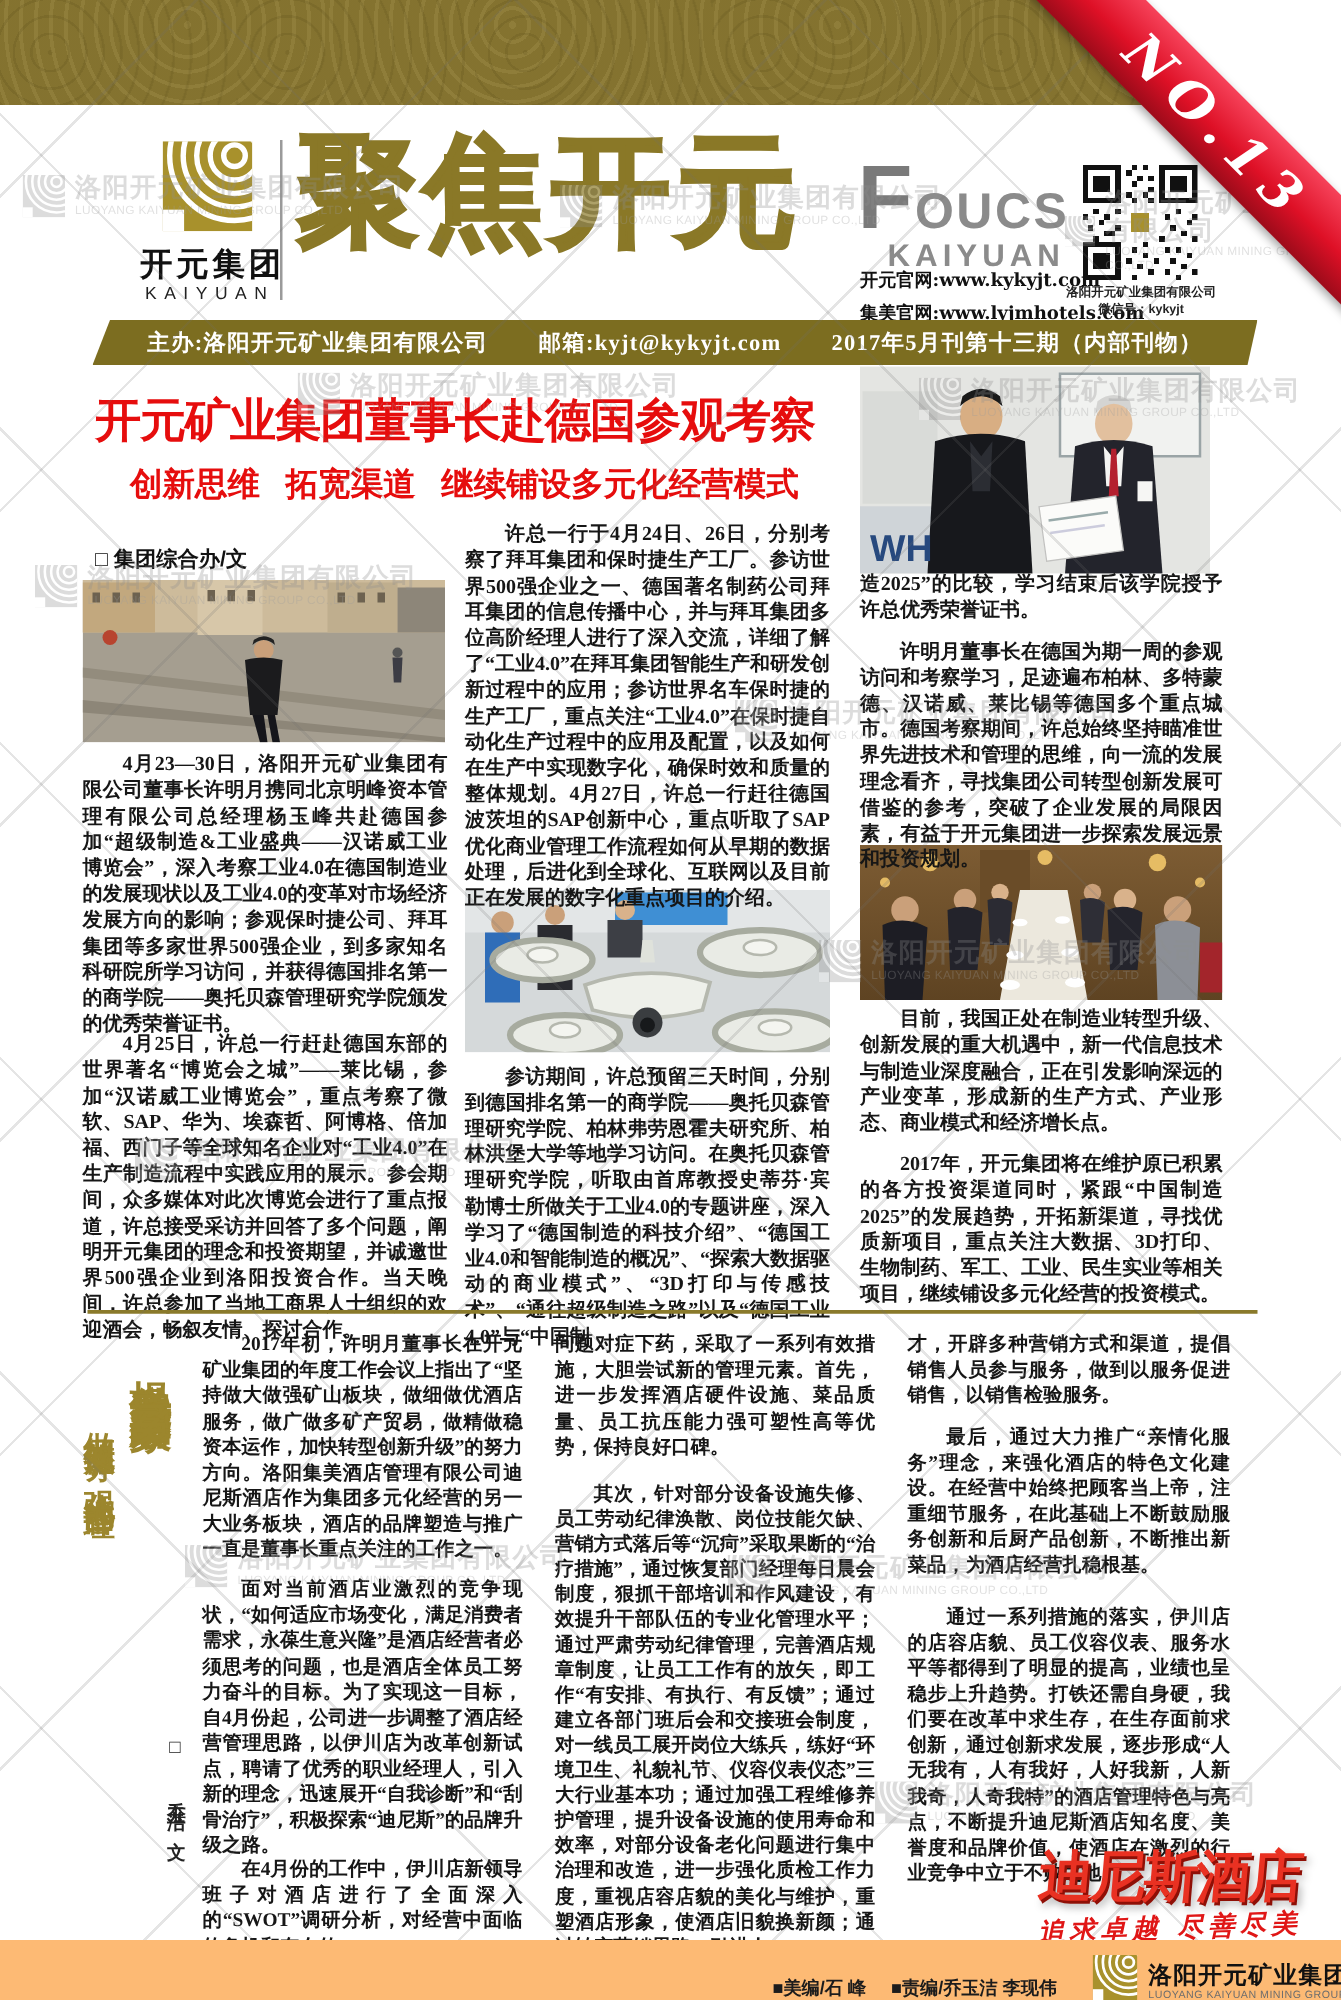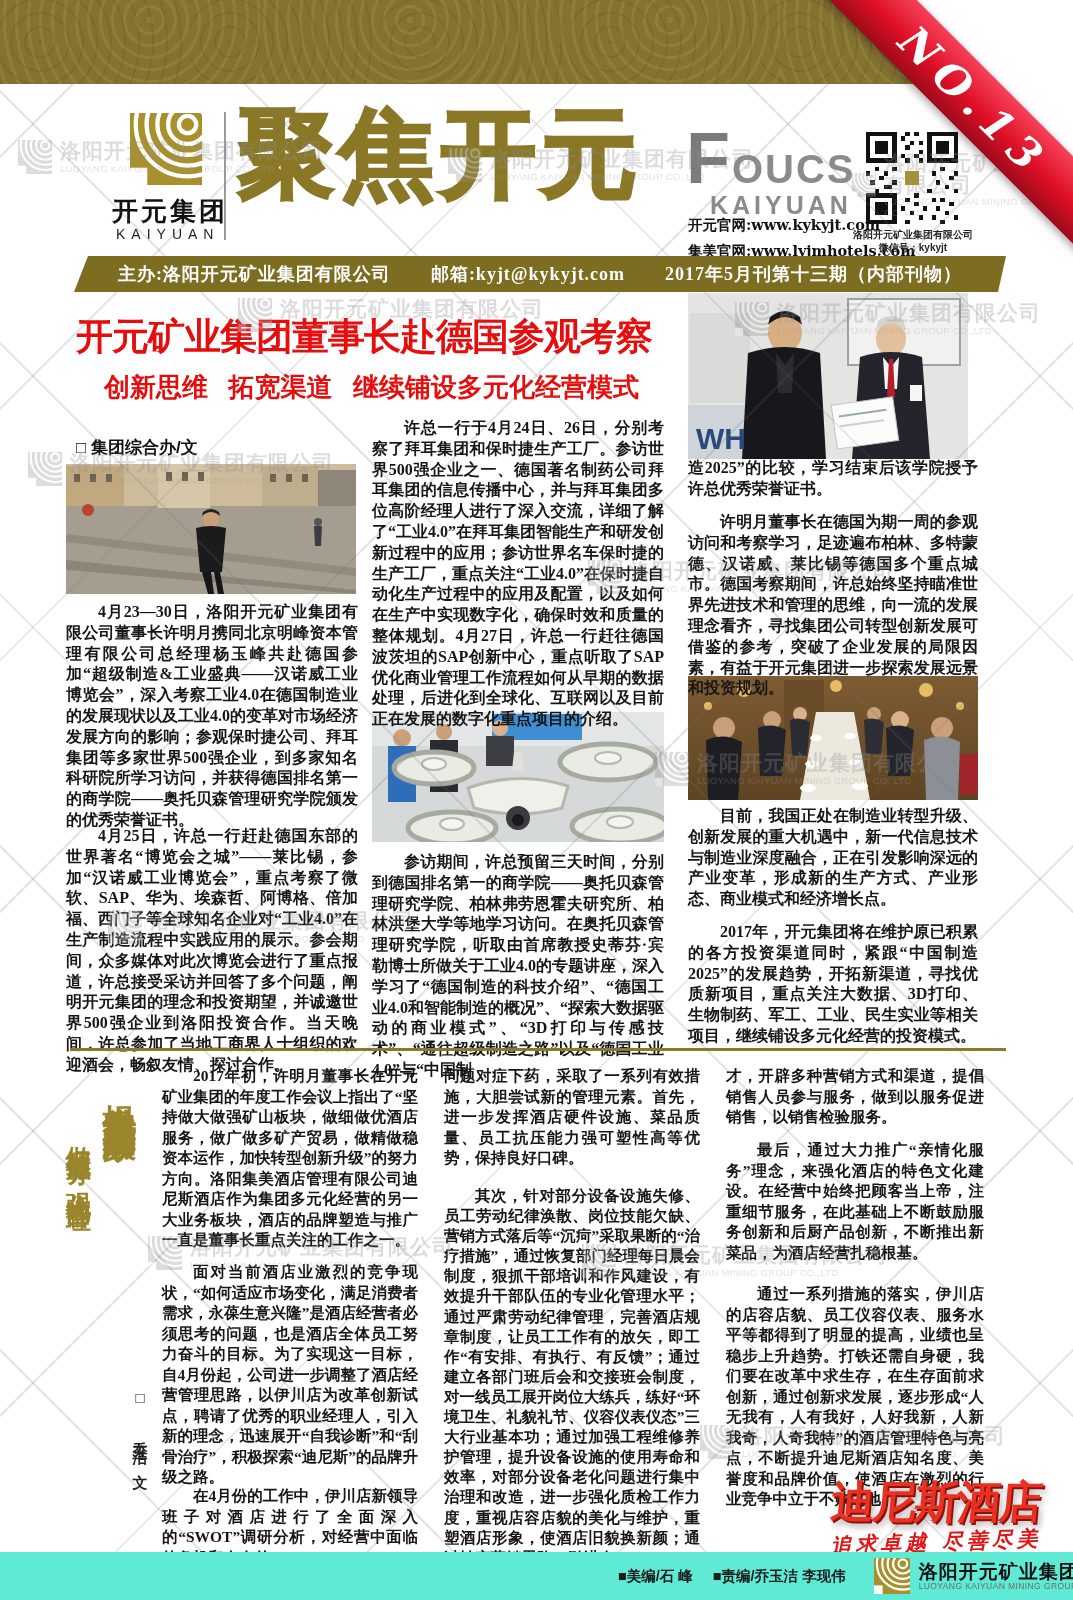--- a/index.html
+++ b/index.html
@@ -92,22 +92,22 @@
   .a2-col3a{left:726px;top:1066px;width:258px;}
   .a2-col3b{left:726px;top:1140px;width:258px;}
   .a2-col3c{left:726px;top:1284px;width:258px;}
   .dinis{position:absolute;left:798px;top:1480px;width:276px;z-index:22;text-align:center;}
   .dinis-logo{font-size:44px;font-weight:900;color:#e93122;font-family:"Liberation Sans",sans-serif;
     letter-spacing:-2px;transform:skewX(-5deg);line-height:1;white-space:nowrap;
     text-shadow:2px 2px 0 #8f0f06,4px 5px 7px rgba(0,0,0,.35);}
   .dinis-tag{font-size:21px;color:#e01616;font-weight:700;font-style:italic;letter-spacing:4px;
     font-family:"DejaVu Serif",serif;margin-top:4px;transform:rotate(-2deg);white-space:nowrap;}
   
-  .footer{position:absolute;left:0;top:1552px;width:1073px;height:48px;background:#5eead4;
-    display:flex;align-items:center;z-index:28;font-family:"Liberation Sans",sans-serif;}
+  .footer{position:absolute;left:0;top:1552px;width:1073px;height:48px;background:#fdba74;
+    display:flex;align-items:flex-end;z-index:28;font-family:"Liberation Sans",sans-serif;}
   .f-credits{margin-left:618px;display:flex;gap:20px;font-size:14.5px;font-weight:700;color:#1c1c1c;white-space:nowrap;}
   .f-divider{width:2px;height:34px;background:#a79544;margin:0 13px 0 15px;}
   .f-logo{width:36px;height:36px;flex:0 0 auto;}
   .f-co{margin-left:9px;line-height:1.05;}
   .f-co-cn{font-size:19px;font-weight:900;color:#111;letter-spacing:1px;white-space:nowrap;}
   .f-co-en{font-size:8.5px;color:#6d6d6d;letter-spacing:.4px;white-space:nowrap;}
   
   .wm{position:absolute;display:flex;gap:8px;align-items:center;opacity:.30;pointer-events:none;
     z-index:20;filter:grayscale(1);font-family:"Liberation Sans",sans-serif;}
   .wm svg{width:34px;height:34px;}

